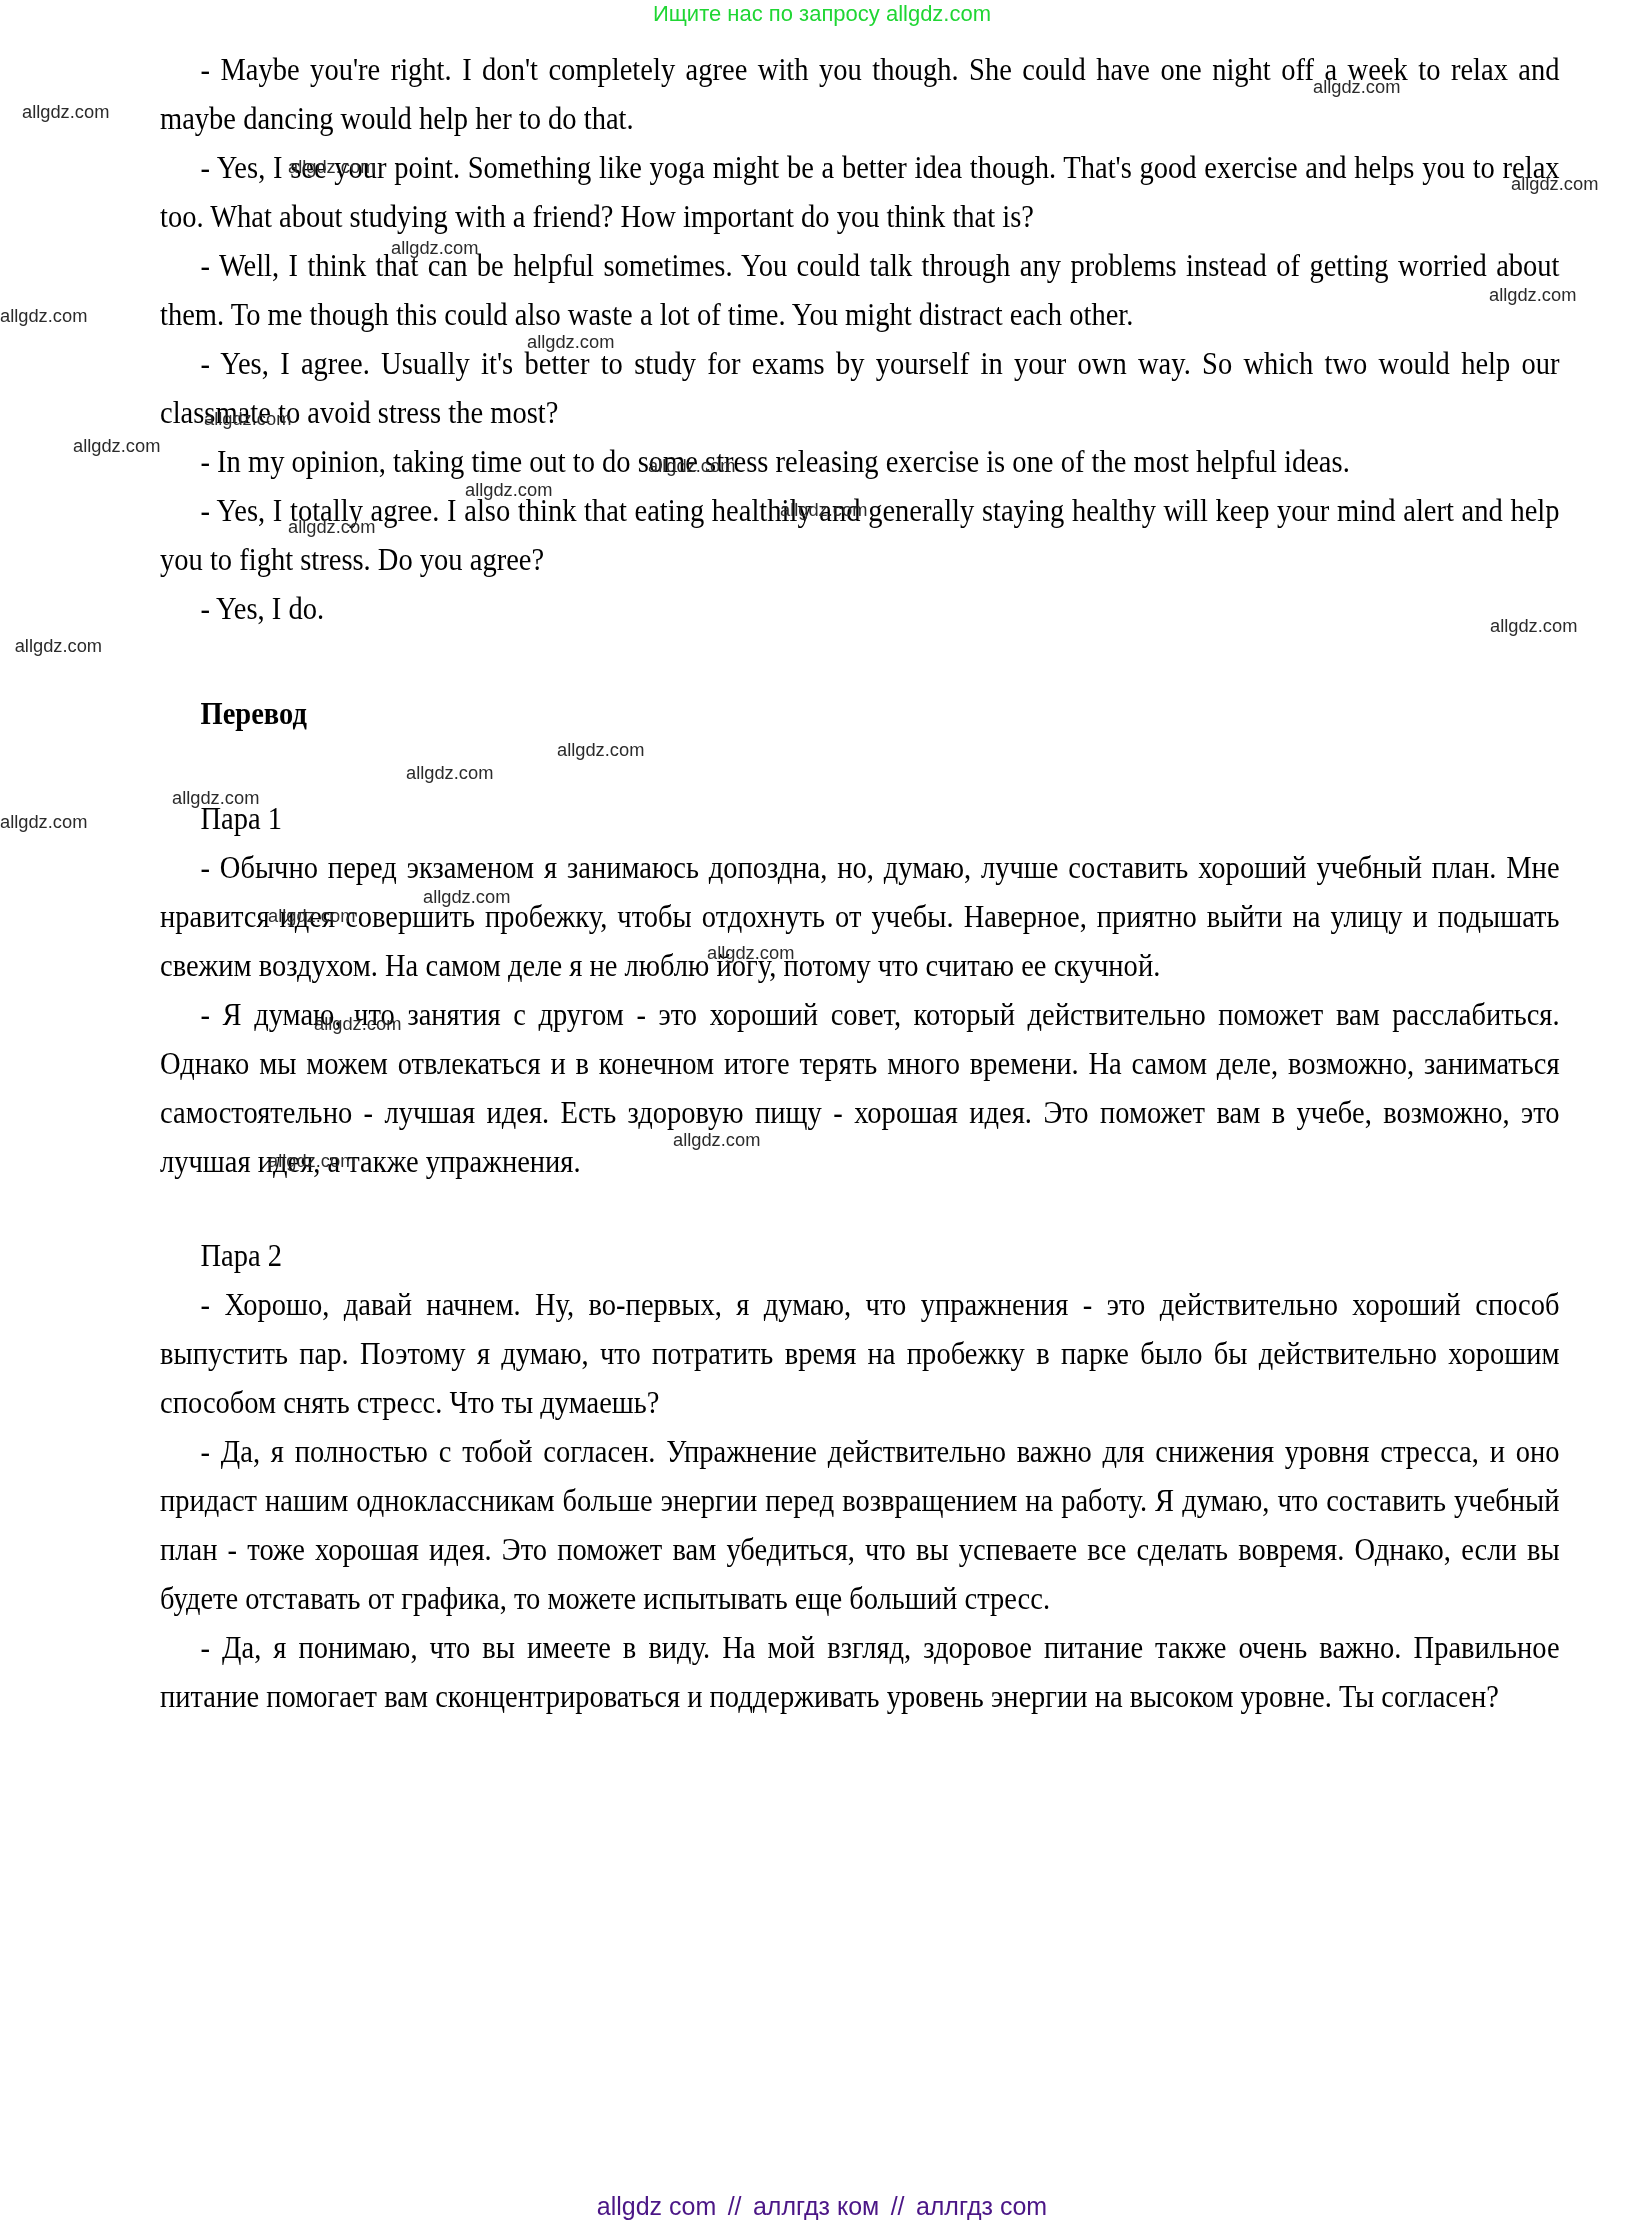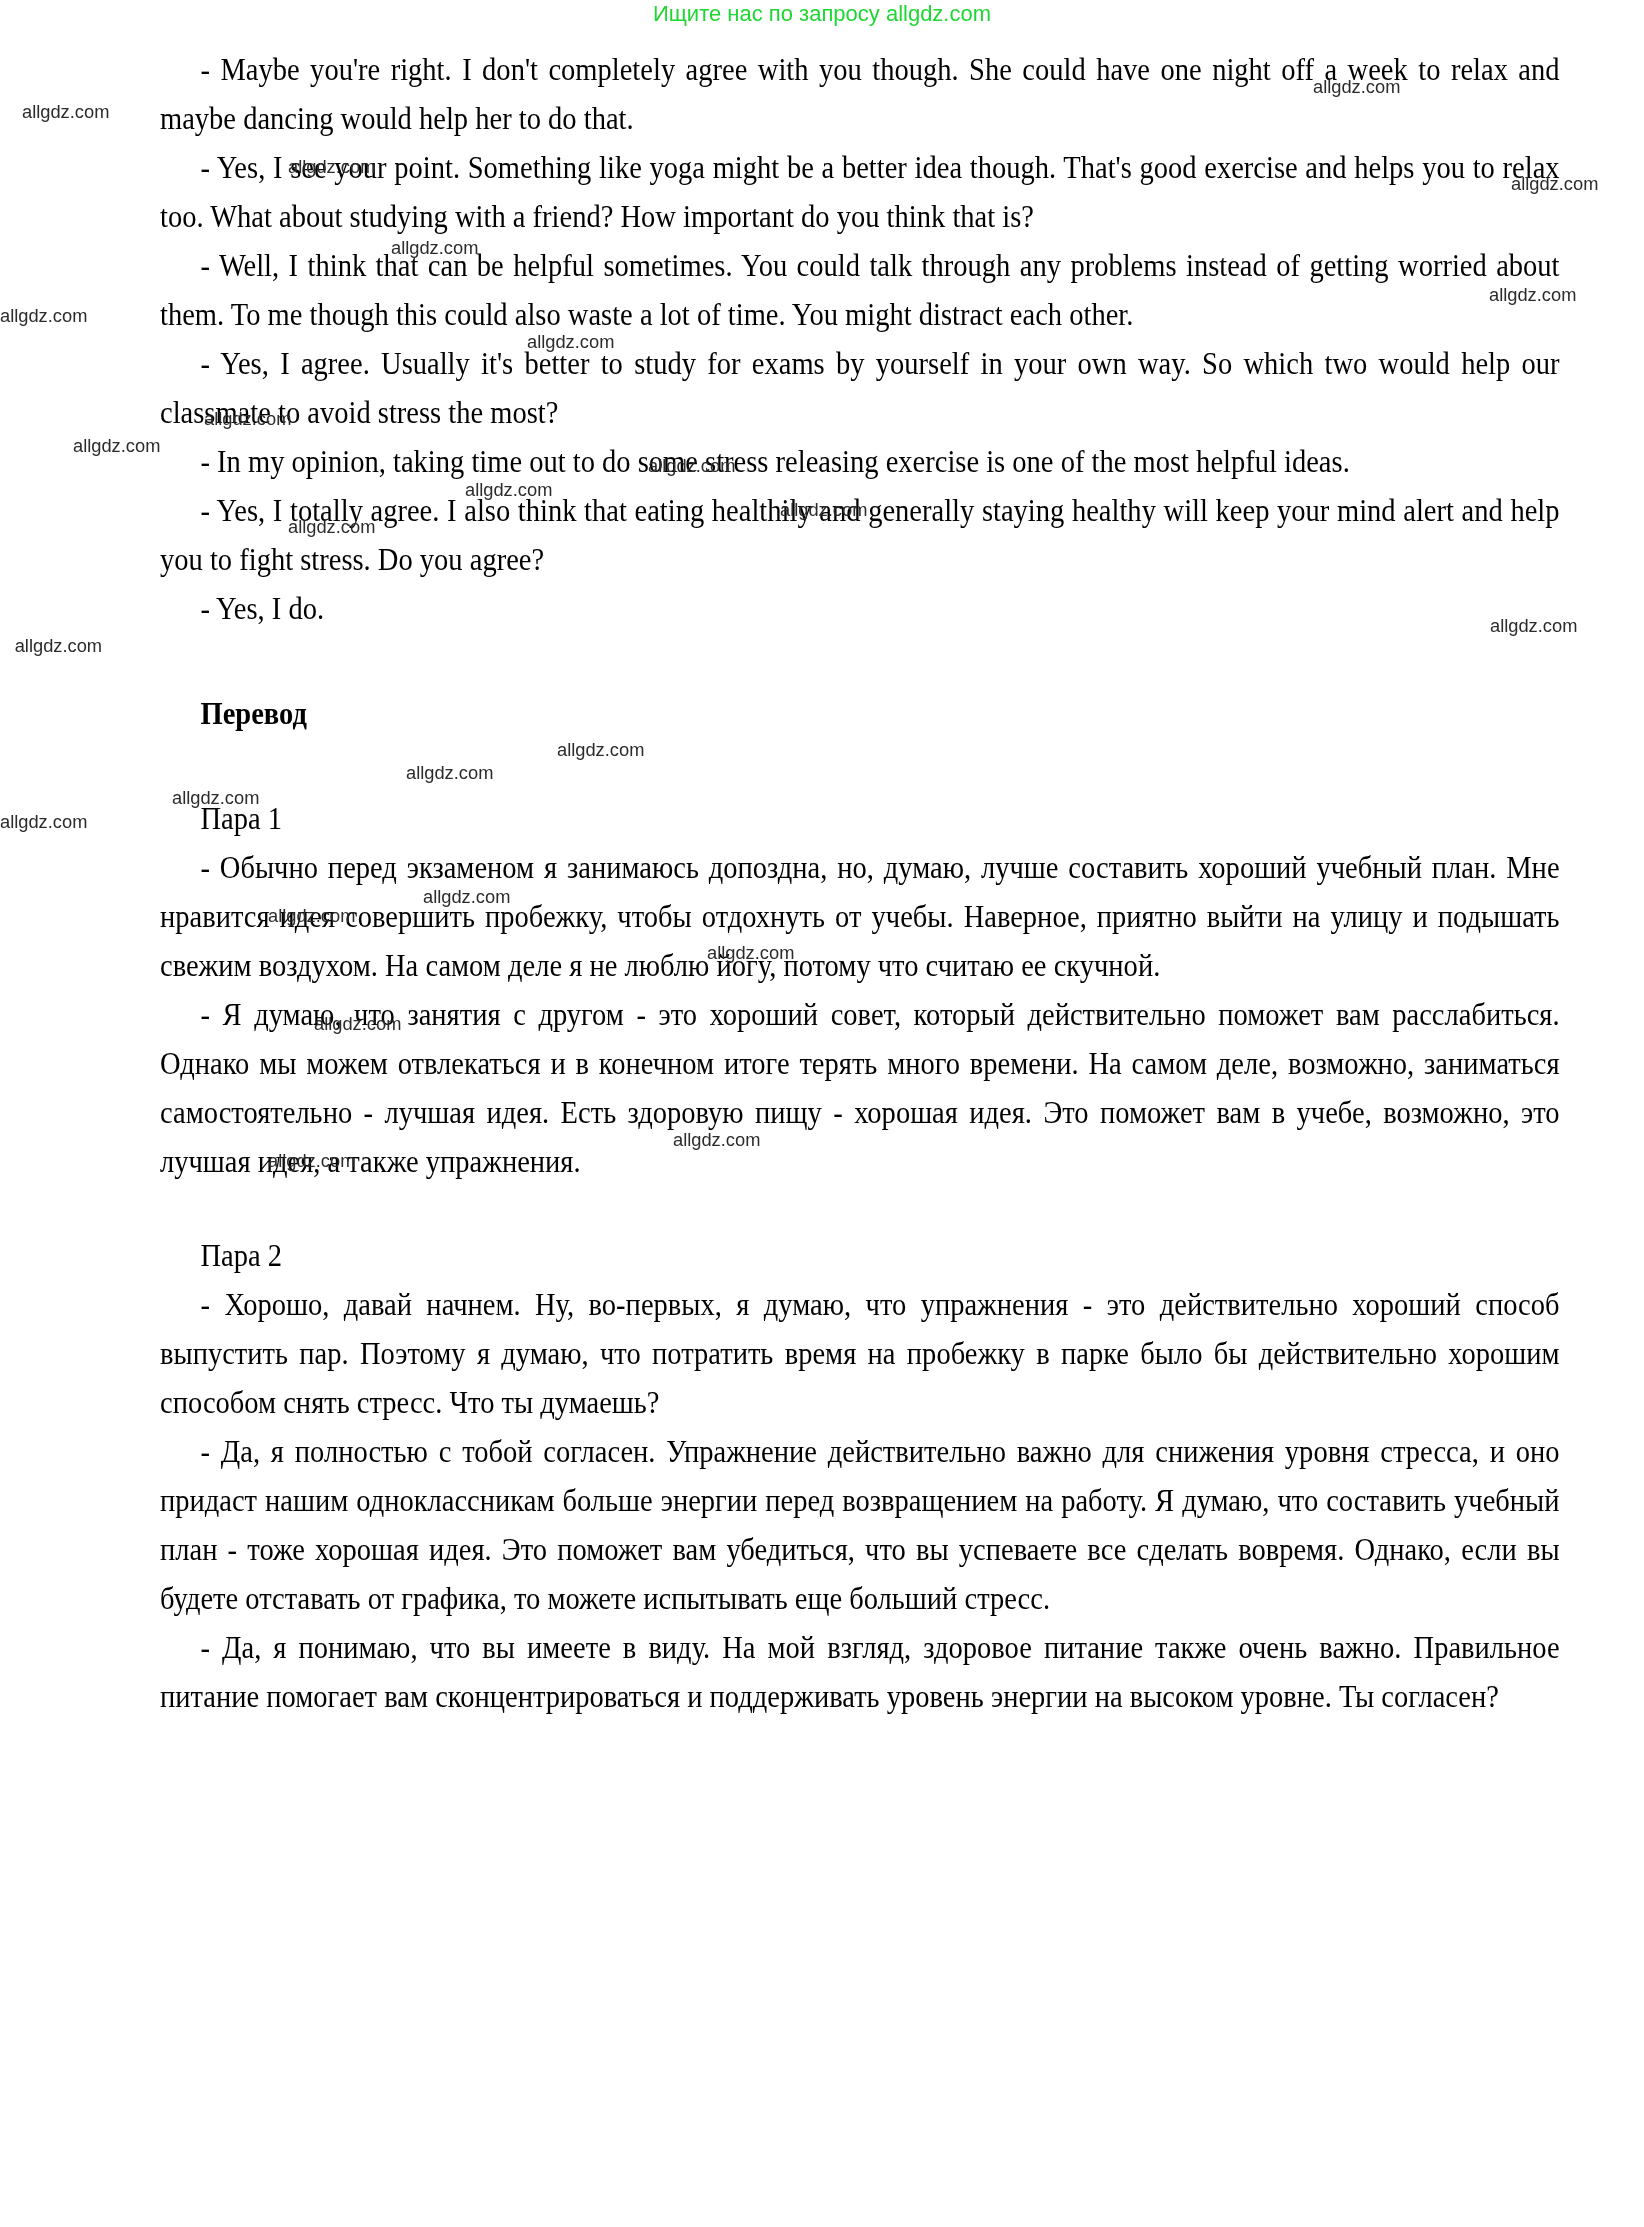--- a/index.html
+++ b/index.html
@@ -197,15 +197,22 @@
       <span class="wm" style="left: 172px; top: 752px; color: rgb(43, 43, 43);">allgdz.com</span>
       <span class="wm" style="left: 0px; top: 776px; color: rgb(43, 43, 43);">allgdz.com</span>
       <span class="wm" style="left: 423px; top: 851px; color: rgb(43, 43, 43);">allgdz.com</span>
       <span class="wm" style="left: 268px; top: 870px; color: rgb(43, 43, 43);">allgdz.com</span>
       <span class="wm" style="left: 707px; top: 907px; color: rgb(43, 43, 43);">allgdz.com</span>
       <span class="wm" style="left: 314px; top: 978px; color: rgb(43, 43, 43);">allgdz.com</span>
       <span class="wm" style="left: 673px; top: 1094px; color: rgb(43, 43, 43);">allgdz.com</span>
       <span class="wm" style="left: 268px; top: 1115px; color: rgb(43, 43, 43);">allgdz.com</span>
     </div>
 
+  <div id="footer" style="color: rgb(75, 22, 134);">
+    <span>allgdz com</span>
+    <span class="sep">//</span>
+    <span>аллгдз ком</span>
+    <span class="sep">//</span>
+    <span>аллгдз com</span>
+  </div>
 
 </div>
 
 
 </body></html>

